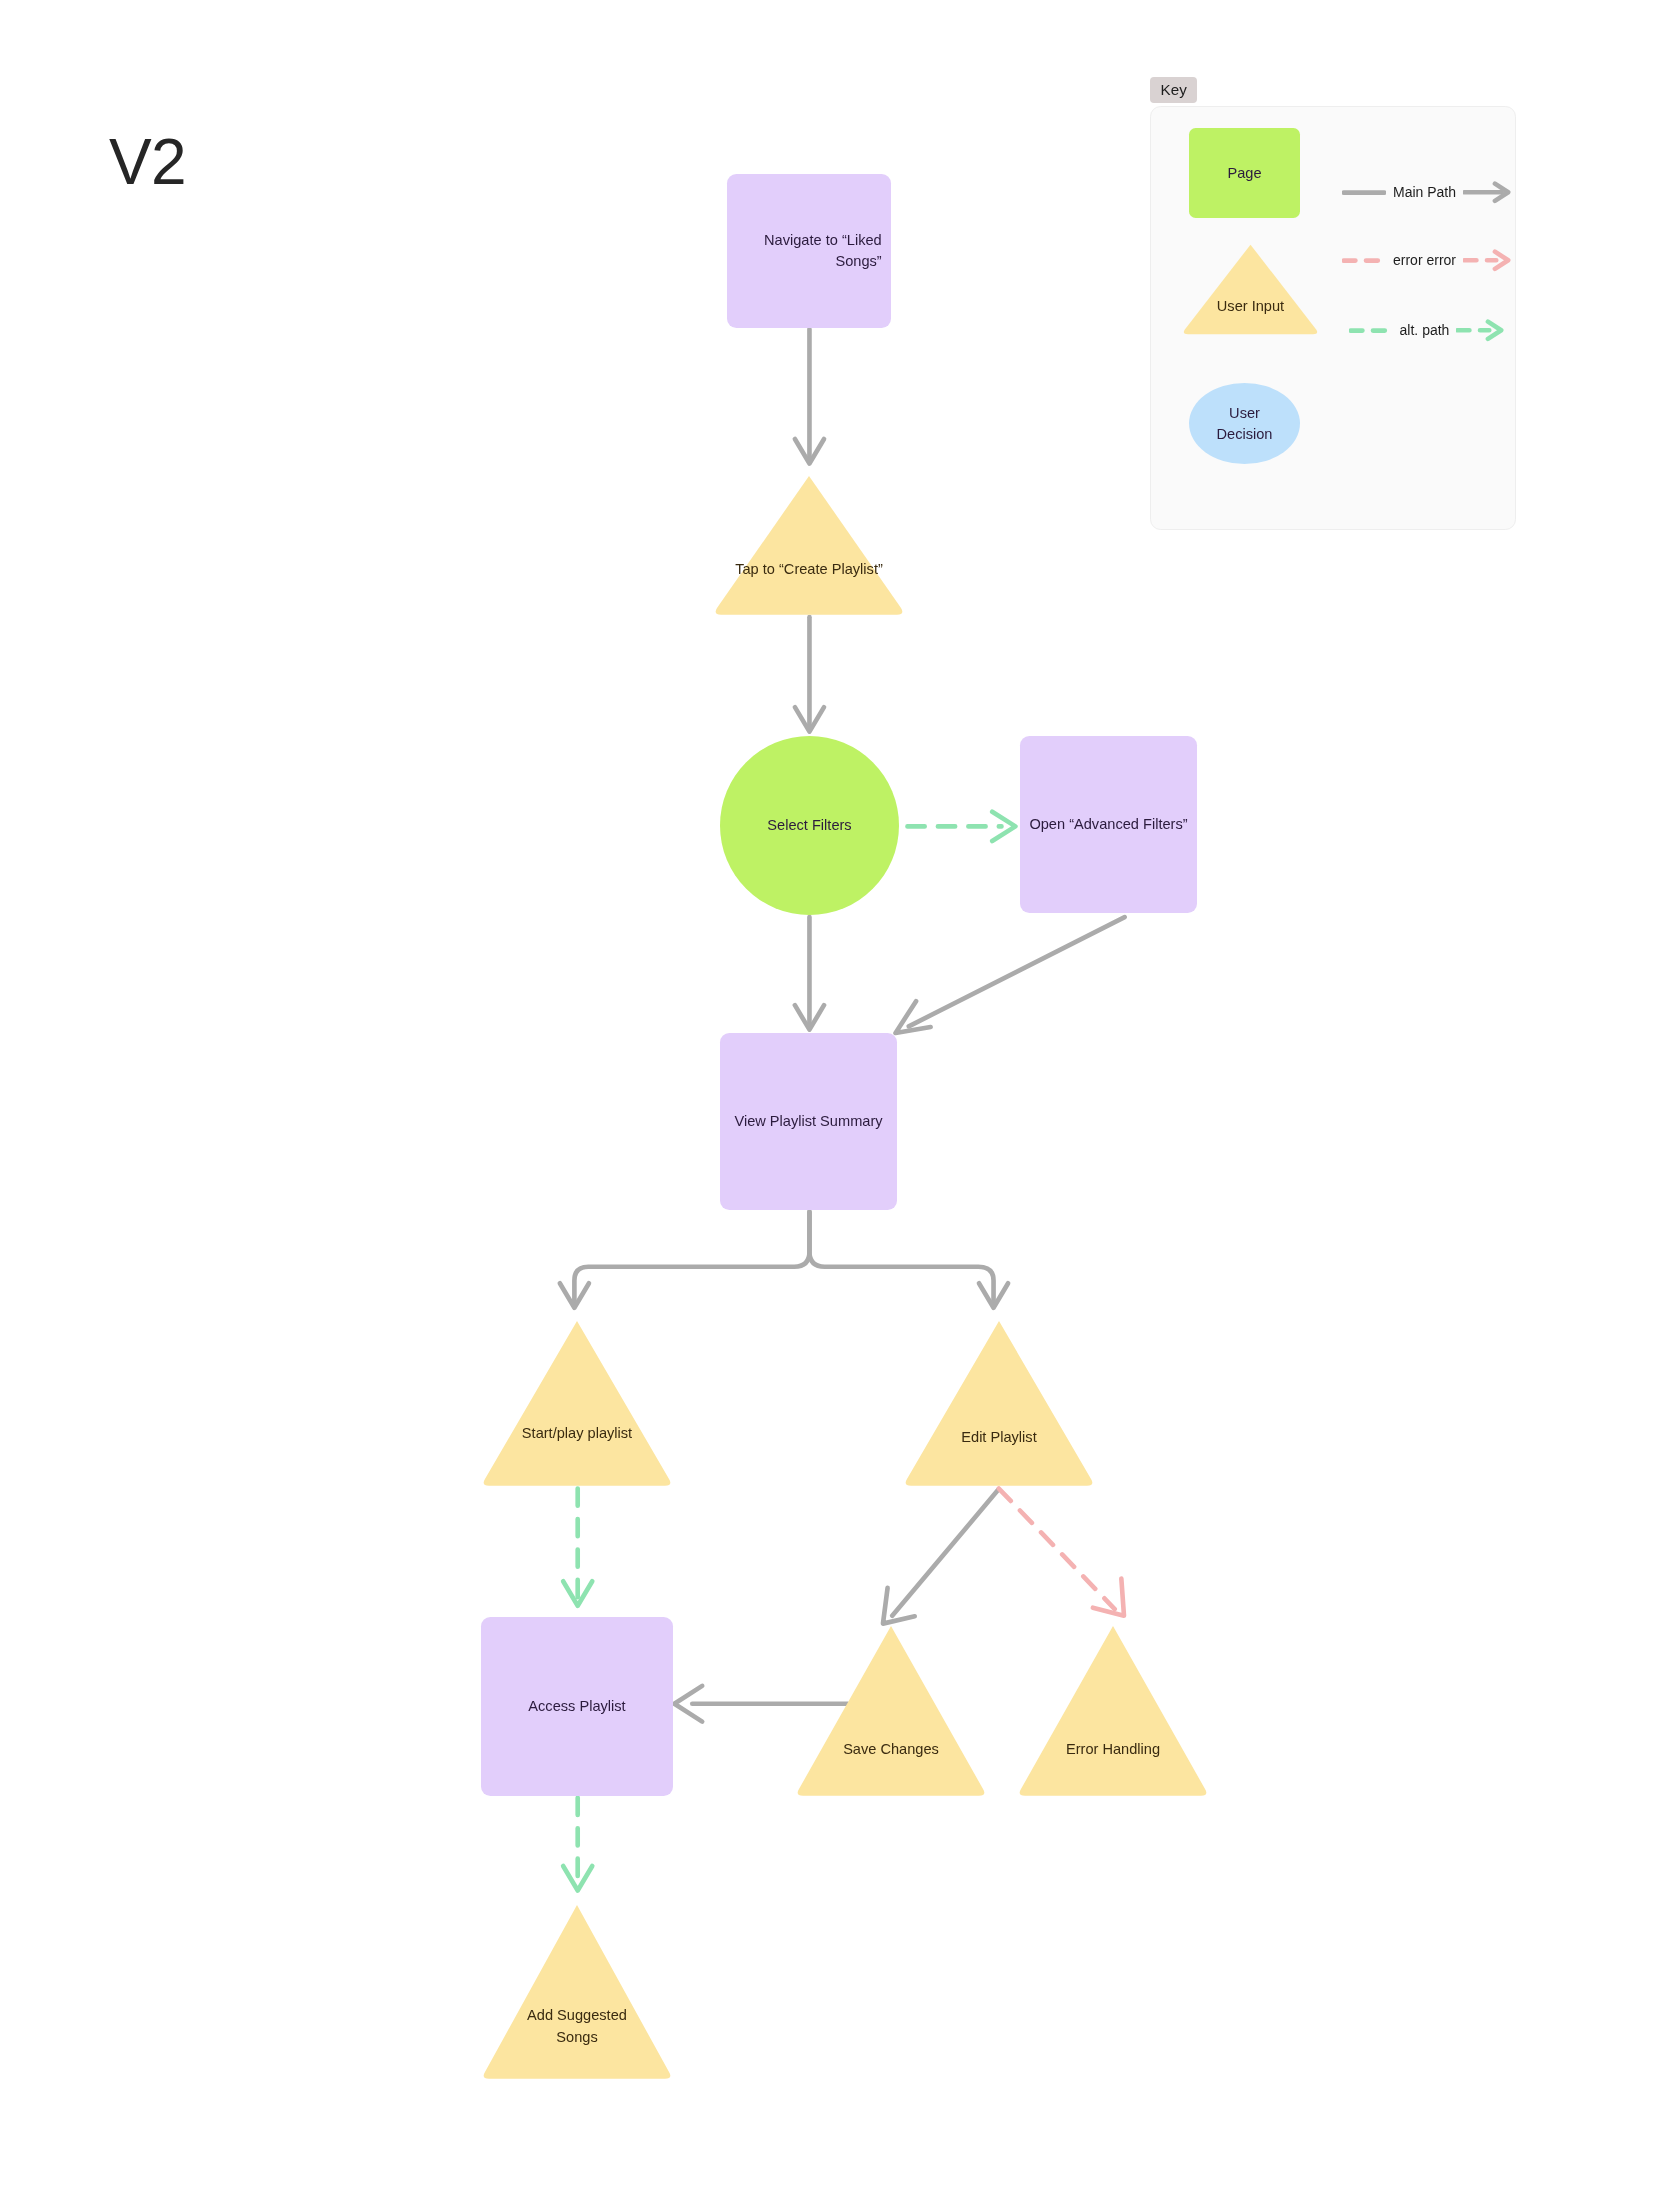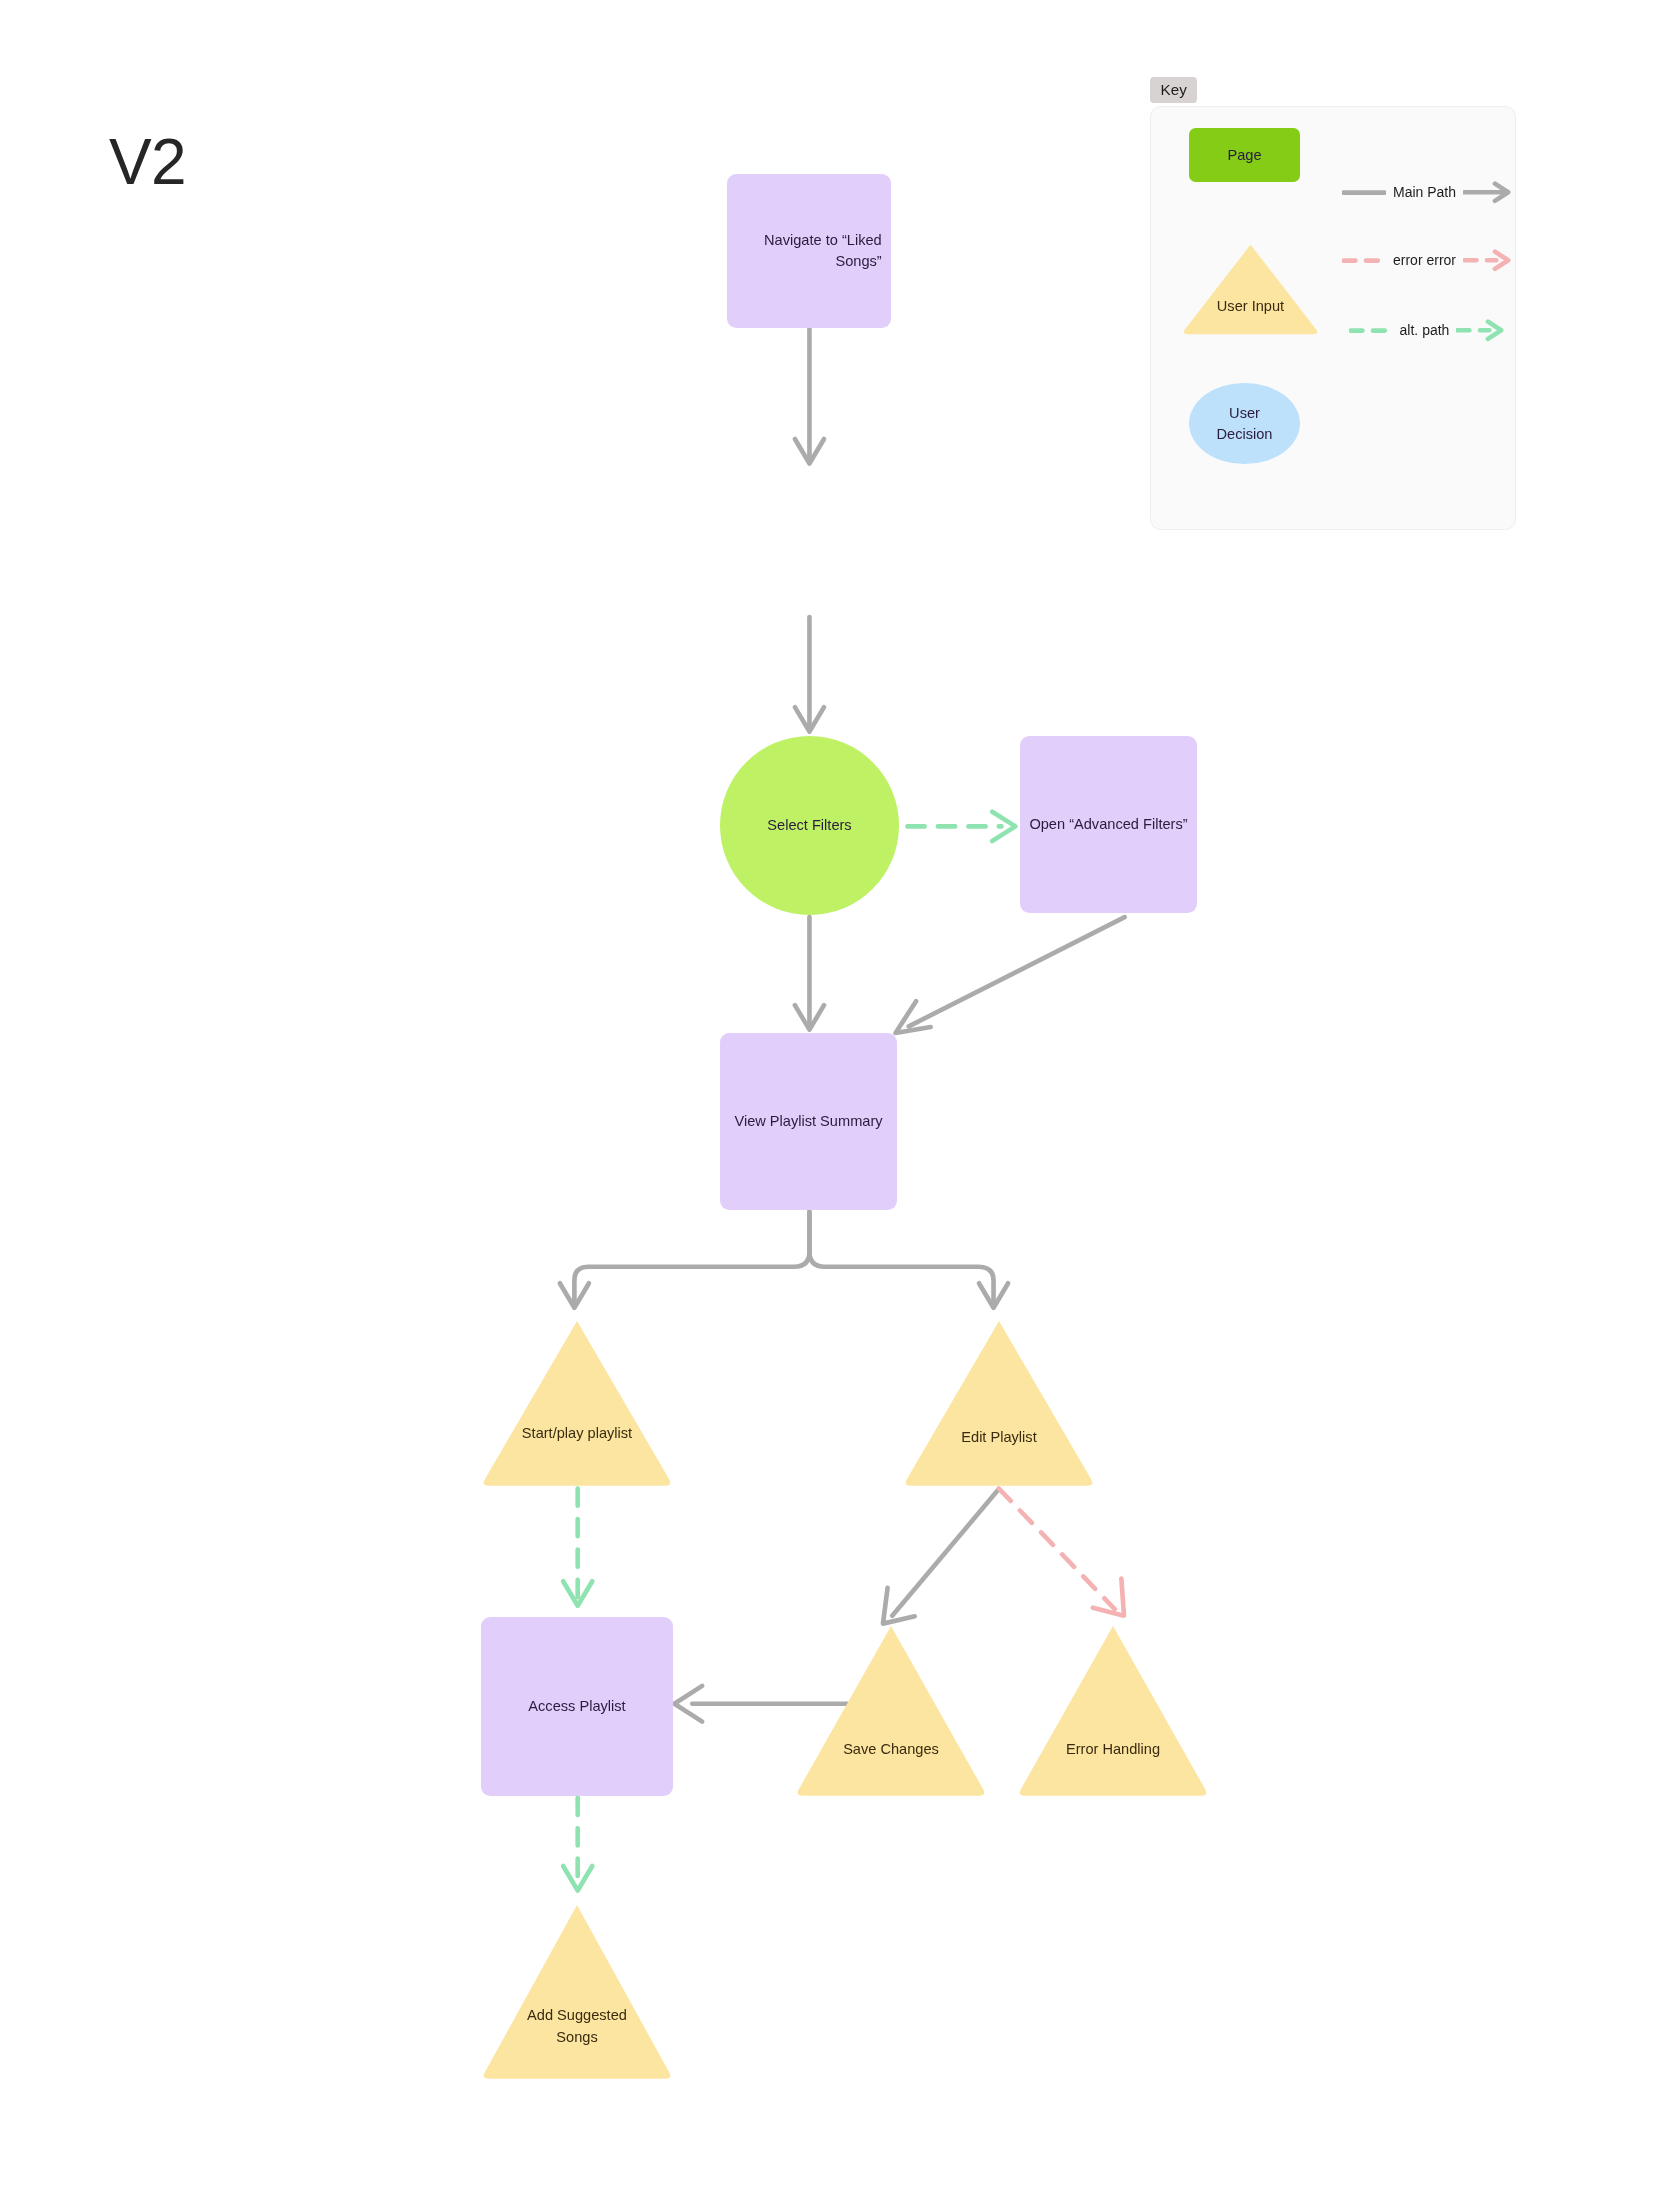--- a/index.html
+++ b/index.html
@@ -121,22 +121,22 @@
     justify-content: center;
     text-align: center;
     font-size: 14.6px;
     color: #2b1b3d;
     box-sizing: border-box;
   }
   #key-page-shape {
     left: 1189px;
     top: 128px;
     width: 111px;
-    height: 54px;
-    background: #84cc16;
+    height: 90px;
+    background: #bef264;
     border-radius: 6.6px;
     text-align: right;
   }
   #key-input-shape {
     left: 1182px;
     top: 242px;
     width: 137px;
     height: 93px;
   }
   #key-input-shape .tri-svg {
@@ -247,20 +247,26 @@
         <path d="M850,2818 L872,2855 L894,2818" stroke="#8EE3B0"></path>
       </g>
 
     </g>
   </svg>
 
   <div class="node node-page" style="left:727px; top:174px; width:164px; height:154px;">
     <span class="lbl">Navigate to “Liked Songs”</span>
   </div>
 
+  <div class="node node-input" style="left:713px; top:472px; width:192px; height:144px;">
+    <svg class="tri-svg" viewBox="0 0 290 218" preserveAspectRatio="none">
+      <path d="M145 6 L284 206 Q290 216 278 216 L12 216 Q0 216 6 206 Z" fill="#FCE5A0"></path>
+    </svg>
+    <span class="tri-label" style="margin-top:52px;">Tap to “Create Playlist”</span>
+  </div>
 
   <div class="node node-decision" style="left:720px; top:736px; width:179px; height:179px;">
     <span class="lbl">Select Filters</span>
   </div>
 
   <div class="node node-page" style="left:720px; top:1033px; width:177px; height:177px;">
     <span class="lbl" style="padding:0 2.6px;">View Playlist Summary</span>
   </div>
 
   <div class="node node-page" style="left:1020px; top:736px; width:177px; height:177px;">

